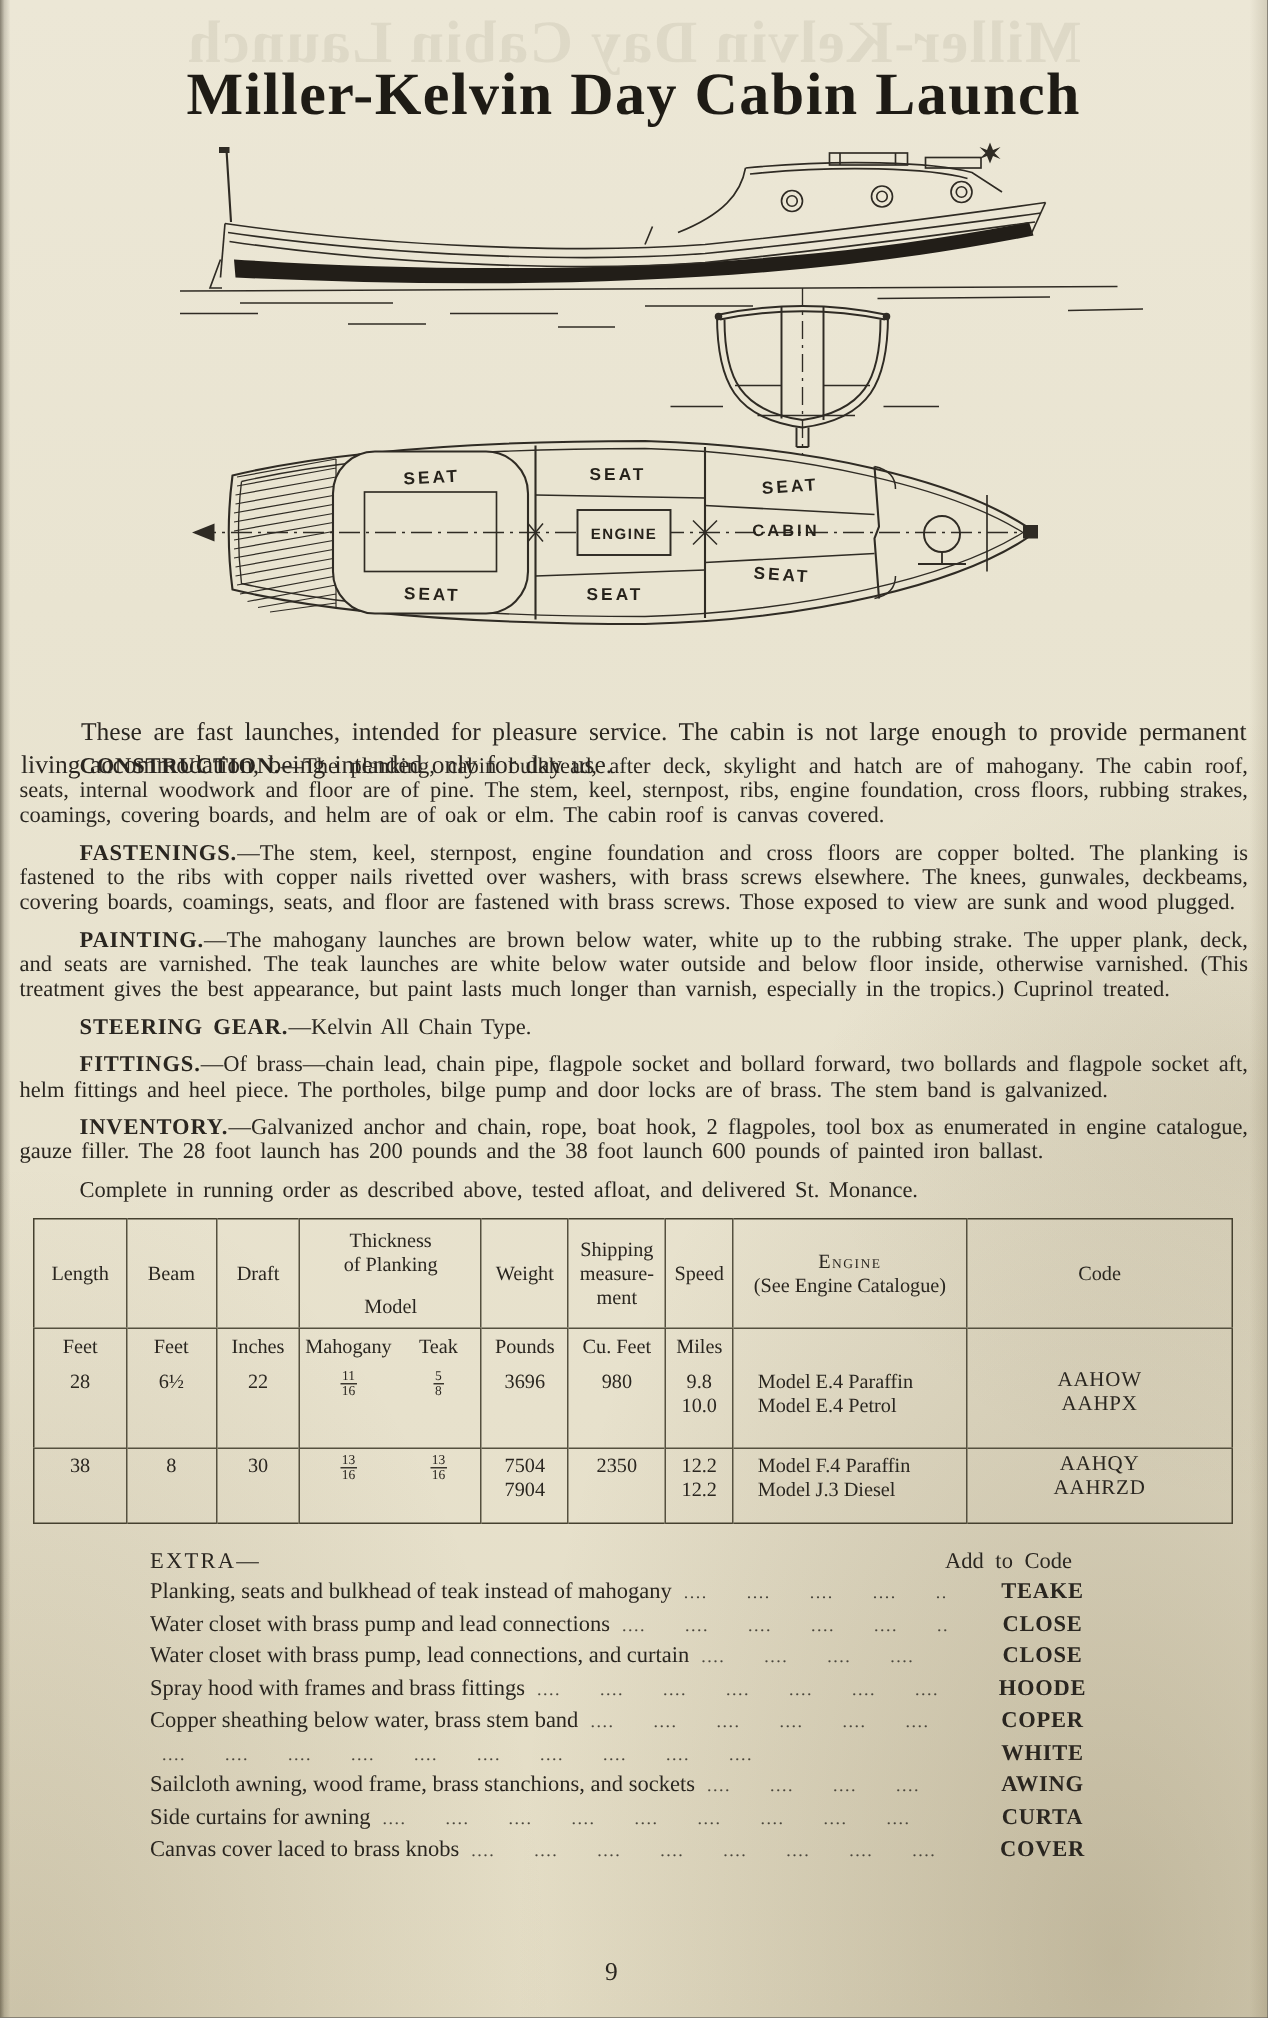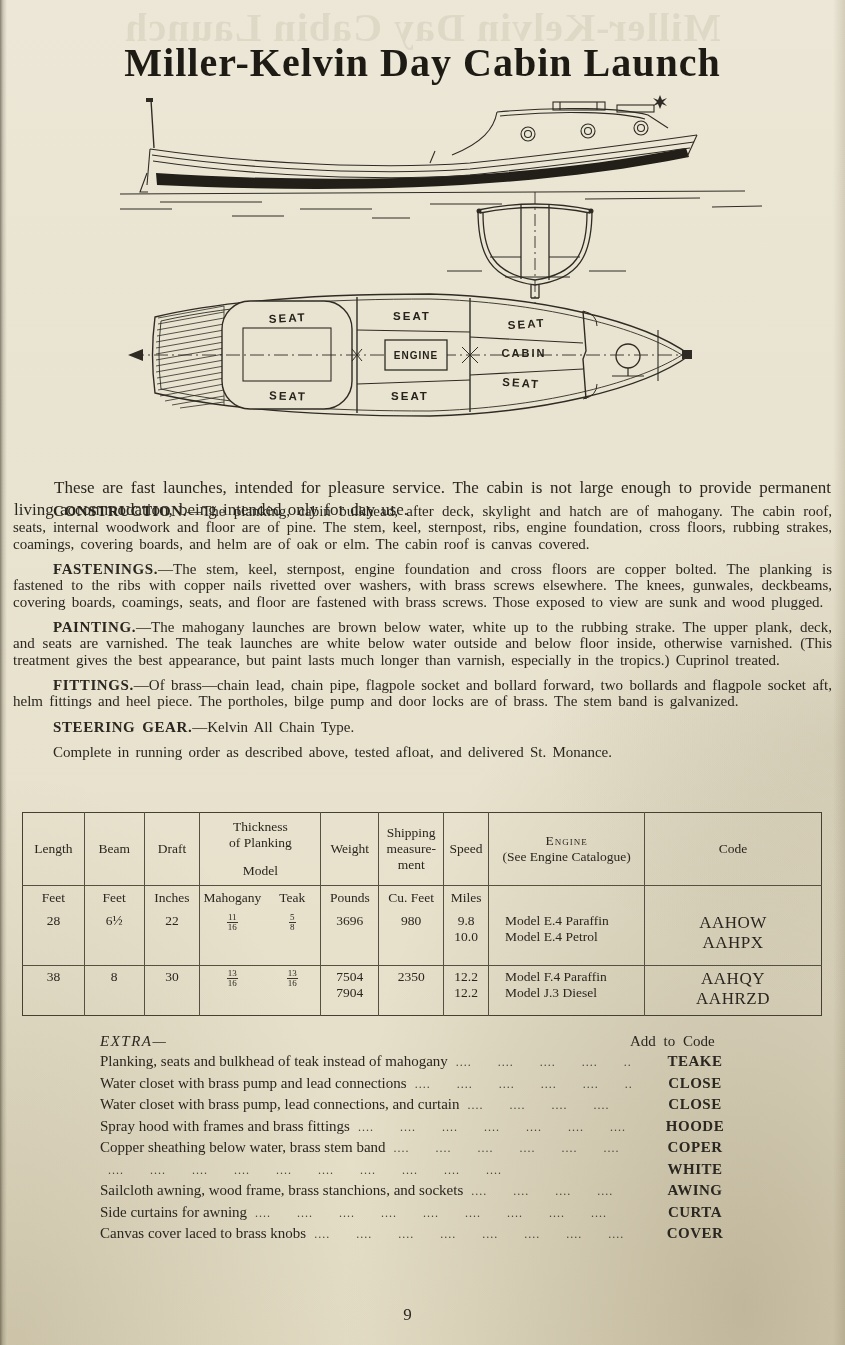--- a/index.html
+++ b/index.html
@@ -62,34 +62,34 @@
     vertical-align:middle;
   }
   .spec-table tr td:first-child,.spec-table tr th:first-child{border-left:none;}
   .spec-table{border:1.5px solid #45402f;}
   .hdr td{height:68px;border-bottom:1px solid #55503f;}
   .units td{border-bottom:none;padding-top:4px;vertical-align:top;height:18px;}
   .datarow td{border-top:none;vertical-align:top;padding-top:3px;}
   .row1 td{height:50px;}
   .row2 td{border-top:1px solid #55503f;height:44px;}
   .nl{border-left:none !important;margin-top:20px;}
-  .code-cell{font-weight:bold;letter-spacing:0.5px;font-size:17px;}
+  .code-cell{font-weight:bold;letter-spacing:0.5px;font-size:14px;}
   .engine-cell{text-align:left !important;padding-left:16px !important;}
   .hline{display:block;}
   .smallcaps{font-variant:small-caps;letter-spacing:1px;}
   .inch-gap{display:block;margin-top:12px;}
   .frac{display:inline-block;vertical-align:middle;text-align:center;font-size:9px;line-height:1.05;}
   .frac .num{display:block;border-bottom:1px solid #3a362e;padding:0 1px;}
   .frac .den{display:block;}
   .extra{
     position:absolute;left:100px;top:1033px;width:650px;
     font-size:15px;
   }
   .xhead{display:flex;justify-content:space-between;margin-bottom:3px;}
-  .xhead-left{letter-spacing:1.5px;font-style:italic;}
+  .xhead-left{letter-spacing:1.5px;}
   .xhead-right{width:120px;text-align:left;word-spacing:4px;}
   .xrow{display:flex;align-items:baseline;height:21.5px;}
   .xdesc{white-space:nowrap;}
   .xlead{
     flex:1;overflow:hidden;white-space:nowrap;
     margin:0 8px;color:#4a463c;font-size:12px;
     letter-spacing:1px;word-spacing:22px;
   }
   .xcode{width:110px;text-align:center;font-weight:bold;letter-spacing:0.5px;flex:none;}
   .page-number{
@@ -219,22 +219,23 @@
       <text x="521" y="302" font-size="11.5" letter-spacing="2" transform="rotate(4 521 302)">SEAT</text>
     </g>
   </svg>
 
   <p class="intro">These are fast launches, intended for pleasure service.  The cabin is not large enough to provide permanent living accommodation, being intended only for day use.</p>
 
   <div class="sections">
     <p><span class="lead">CONSTRUCTION.</span><span>—The planking, cabin bulkhead, after deck, skylight and hatch are of mahogany.  The cabin roof, seats, internal woodwork and floor are of pine.  The stem, keel, sternpost, ribs, engine foundation, cross floors, rubbing strakes, coamings, covering boards, and helm are of oak or elm.  The cabin roof is canvas covered.</span></p>
     <p><span class="lead">FASTENINGS.</span><span>—The stem, keel, sternpost, engine foundation and cross floors are copper bolted.  The planking is fastened to the ribs with copper nails rivetted over washers, with brass screws elsewhere.  The knees, gunwales, deckbeams, covering boards, coamings, seats, and floor are fastened with brass screws.  Those exposed to view are sunk and wood plugged.</span></p>
     <p><span class="lead">PAINTING.</span><span>—The mahogany launches are brown below water, white up to the rubbing strake.  The upper plank, deck, and seats are varnished.  The teak launches are white below water outside and below floor inside, otherwise varnished.  (This treatment gives the best appearance, but paint lasts much longer than varnish, especially in the tropics.) Cuprinol treated.</span></p>
+    <p><span class="lead">STEERING GEAR.</span><span>—Kelvin  All  Chain  Type.</span></p>
     <p><span class="lead">FITTINGS.</span><span>—Of brass—chain lead, chain pipe, flagpole socket and bollard forward, two bollards and flagpole socket aft, helm fittings and heel piece.  The portholes, bilge pump and door locks are of brass.  The stem band is galvanized.</span></p>
-    <p><span class="lead">STEERING GEAR.</span><span>—Kelvin  All  Chain  Type.</span></p>
+    <p><span class="lead">INVENTORY.</span><span>—Galvanized anchor and chain, rope, boat hook, 2 flagpoles, tool box as enumerated in engine catalogue, gauze filler.  The 28 foot launch has 200 pounds and the 38 foot launch 600 pounds of painted iron ballast.</span></p>
     <p class="closing">Complete in running order as described above, tested afloat, and delivered St. Monance.</p>
   </div>
 
   <table class="spec-table">
     <colgroup>
       <col style="width:62px">
         <col style="width:60px">
         <col style="width:56px">
       <col style="width:62px">
         <col style="width:57px">

